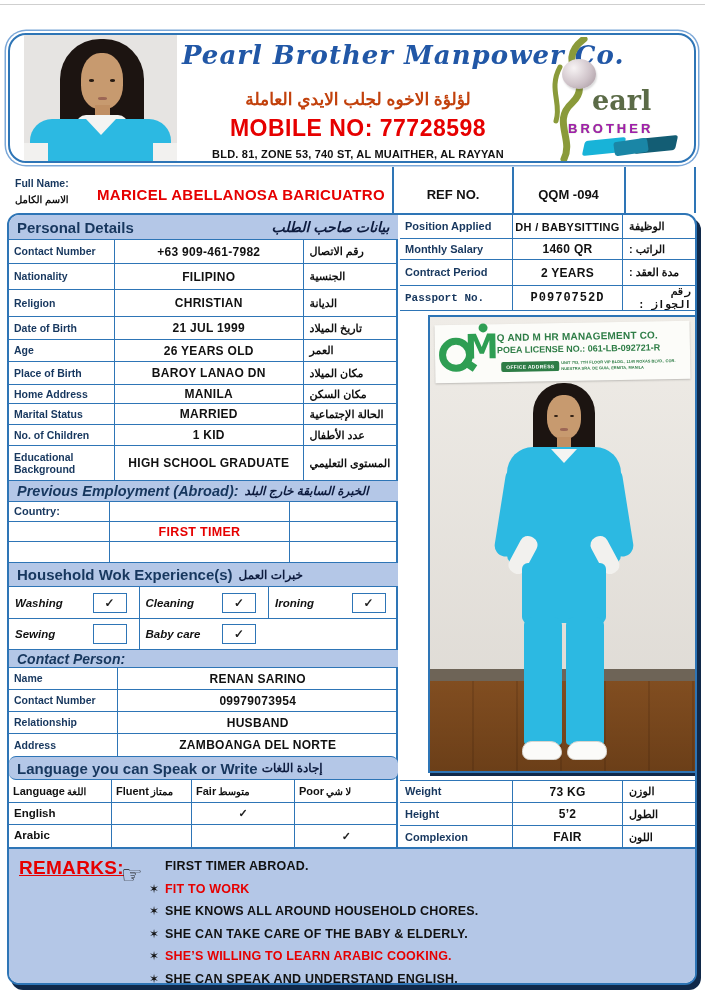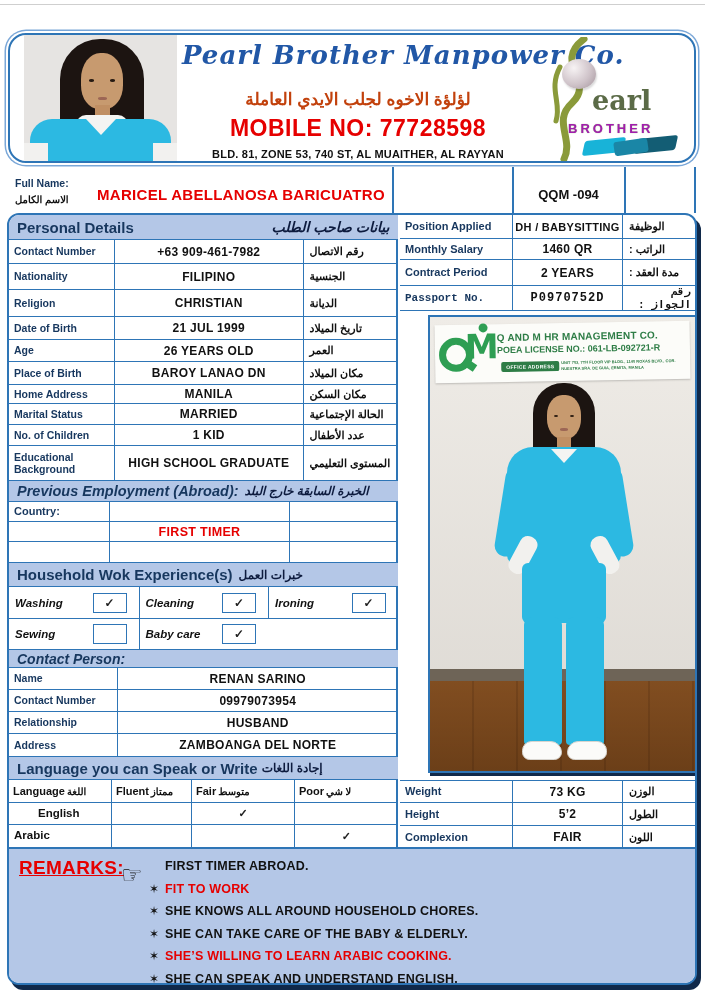--- a/index.html
+++ b/index.html
@@ -194,20 +194,21 @@
 
   <div class="idrow-label">
     <span>Full Name:</span><br>
     <span class="ar">الاسم الكامل</span>
   </div>
   <div class="idrow-name">MARICEL ABELLANOSA BARICUATRO</div>
   <div class="vline" style="left:392px;"></div>
   <div class="vline" style="left:512px;"></div>
   <div class="vline" style="left:624px;"></div>
   <div class="vline" style="left:694px;"></div>
+  <div class="ref-label">REF NO.</div>
   <div class="ref-value">QQM -094</div>
 
   <div class="main-frame">
     <div class="divider"></div>
 
     <div class="bar" style="top:0; height:25px; border-top:none; justify-content:space-between;">
       <span class="en" style="font-size:15px;">Personal Details</span>
       <span class="ar" style="font-style:italic; font-size:14px;">بيانات صاحب الطلب</span>
     </div>
 
@@ -342,21 +343,21 @@
       <div class="row">
           <div class="cell lbl">Relationship</div>
           <div class="cell val">HUSBAND</div>
         </div>
       <div class="row">
           <div class="cell lbl">Address</div>
           <div class="cell val">ZAMBOANGA DEL NORTE</div>
         </div>
     </div>
 
-    <div class="bar" style="top:541px; height:24px; gap:4px;">
+    <div class="bar" style="top:541px; height:24px; gap:4px;border-radius:7px;">
       <span class="en" style="font-size:15px;">Language you can Speak or Write</span>
       <span class="ar" style="font-size:12px;">إجادة اللغات</span>
     </div>
     <div class="rows lang-table" style="top:565px; height:67px;">
       <div class="row">
         <div class="cell lh">
             <span>Language</span>
             <span class="ar">اللغة</span>
           </div>
         <div class="cell lh">
@@ -366,21 +367,21 @@
         <div class="cell lh">
             <span>Fair</span>
             <span class="ar">متوسط</span>
           </div>
         <div class="cell lh">
             <span>Poor</span>
             <span class="ar">لا شي</span>
           </div>
       </div>
       <div class="row">
-        <div class="cell lbl" style="font-size:11.5px; color:#111;margin-left:24px;">English</div>
+        <div class="cell lbl" style="font-size:11.5px; color:#111;">English</div>
         <div class="cell mark-cell"></div>
         <div class="cell mark-cell">✓</div>
         <div class="cell mark-cell"></div>
       </div>
       <div class="row">
         <div class="cell lbl" style="font-size:11.5px; color:#111;">Arabic</div>
         <div class="cell mark-cell"></div>
         <div class="cell mark-cell"></div>
         <div class="cell mark-cell">✓</div>
       </div>

